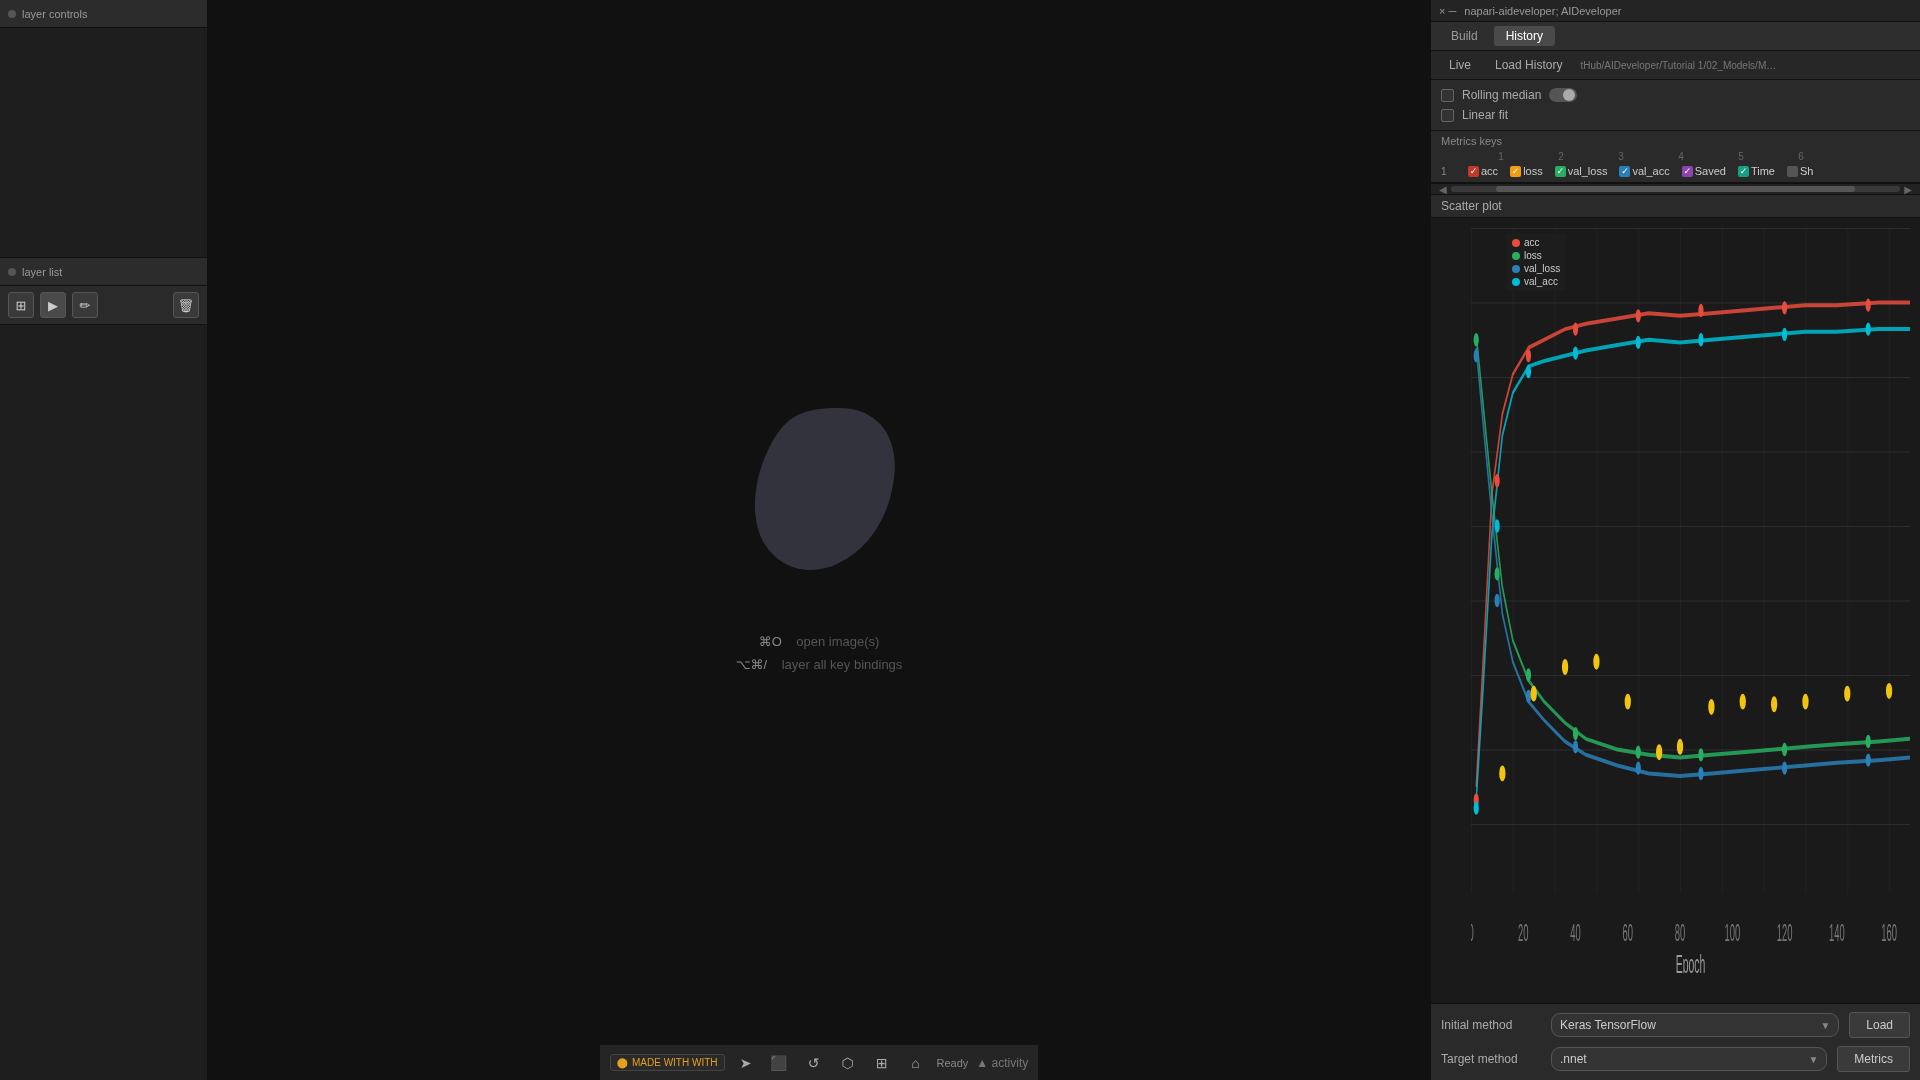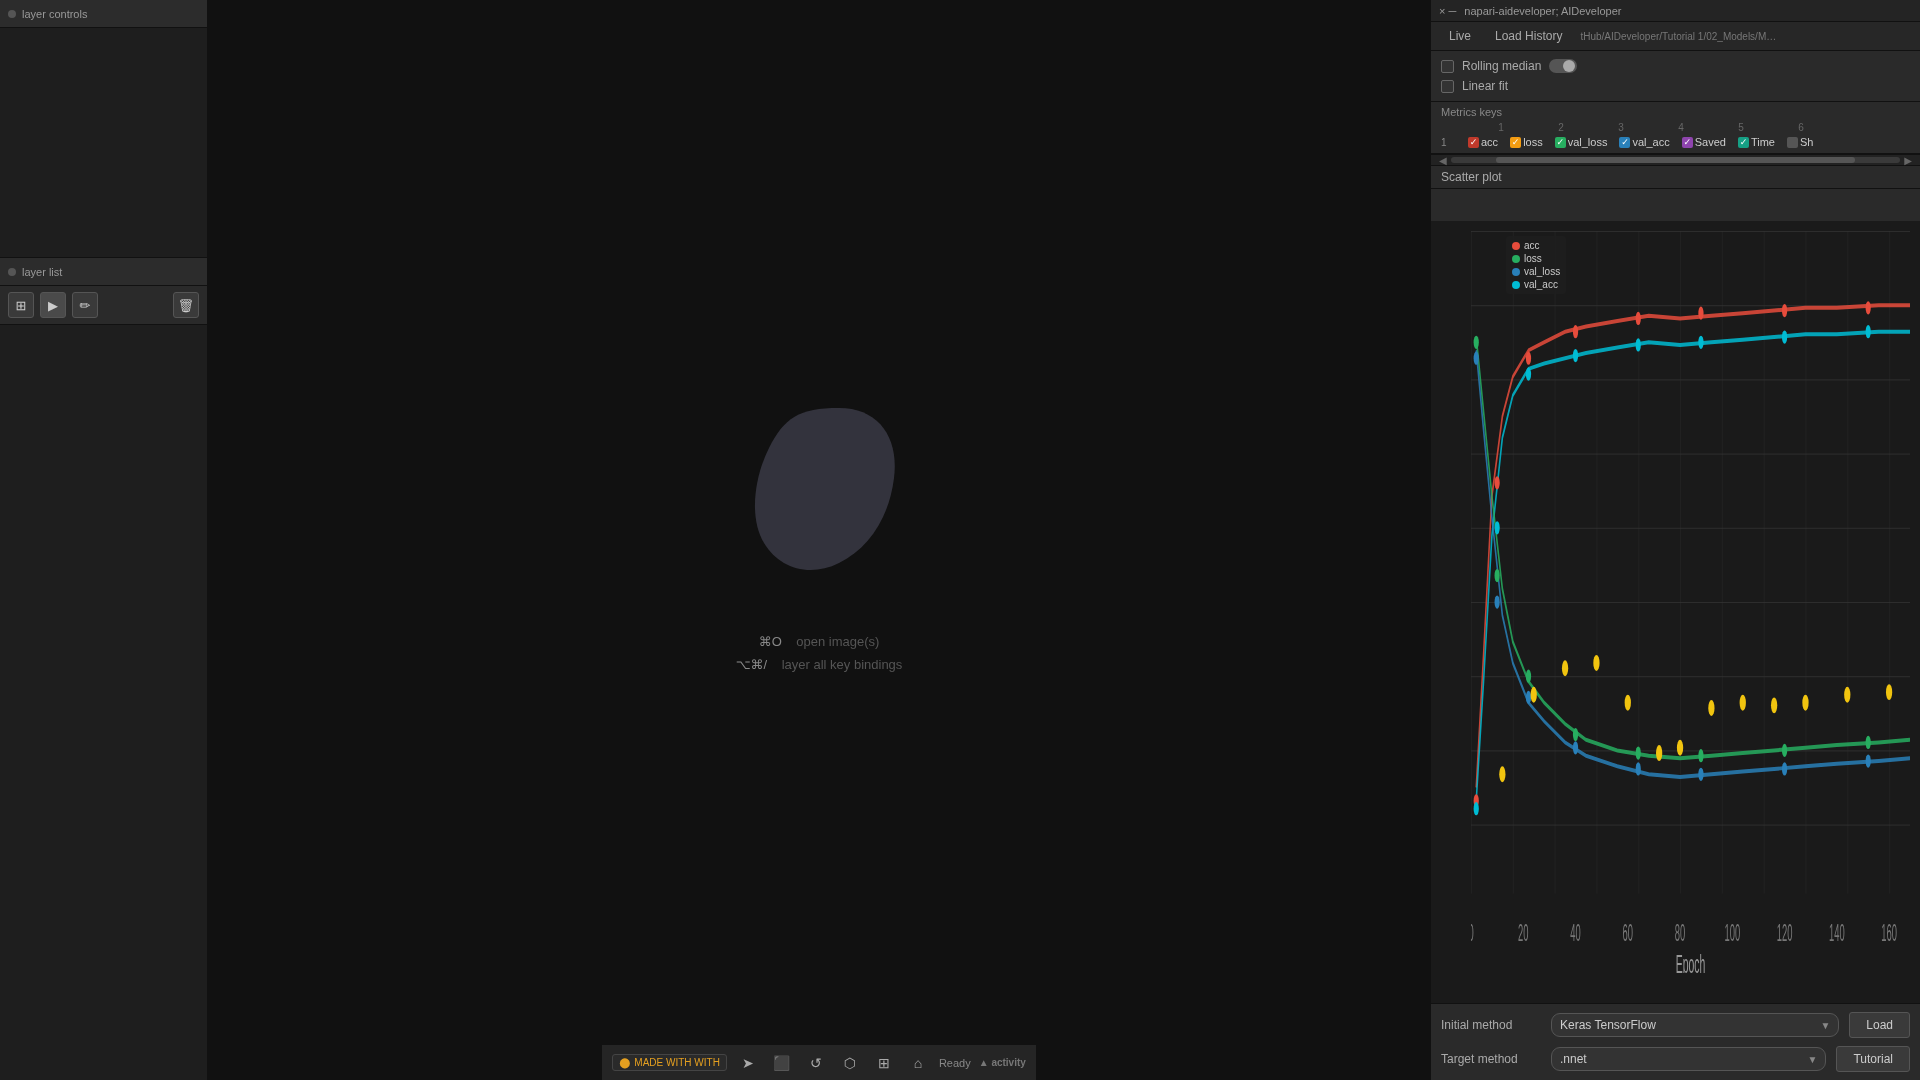--- a/index.html
+++ b/index.html
@@ -334,21 +334,20 @@
       left: 10%;
     }
     .scroll-arrow { color: #666; cursor: pointer; font-size: 10px; padding: 0 4px; }
 
     
     .scatter-section {
       flex: 1;
       display: flex;
       flex-direction: column;
       min-height: 300px;
-      gap: 32px;
     }
     .scatter-title {
       padding: 4px 10px;
       font-size: 12px;
       color: #aaa;
       border-bottom: 1px solid #111;
     }
     .scatter-plot-area {
       flex: 1;
       background: #1a1a1a;
@@ -481,32 +480,36 @@
         <span>MADE WITH WITH</span>
       </div>
       <div class="bottom-icon">➤</div>
       <div class="bottom-icon">⬛</div>
       <div class="bottom-icon">↺</div>
       <div class="bottom-icon">⬡</div>
       <div class="bottom-icon">⊞</div>
       <div class="bottom-icon">⌂</div>
       <span class="status-text">Ready</span>
       <div style="margin-left:auto;display:flex;align-items:center;gap:4px;">
-        <span style="font-size:10px;color:#777;font-weight:bold;">▲ activity</span>
+        <span style="font-size:12px;color:#777;">▲ activity</span>
       </div>
     </div>
   </div>
 
   <div class="right-panel">
 
     <div class="right-top-bar">
       <span style="margin-right:8px;">× ─</span>
       <span>napari-aideveloper; AIDeveloper</span>
     </div>
 
+    <div class="right-tab-bar">
+      <button class="tab-btn">Build</button>
+      <button class="tab-btn active">History</button>
+    </div>
 
     <div style="display:flex;align-items:center;padding:4px 8px;background:#272727;border-bottom:1px solid #111;gap:4px;">
       <button class="live-btn">Live</button>
       <button class="load-history-btn">Load History</button>
       <span class="file-path">tHub/AIDeveloper/Tutorial 1/02_Models/M01_AutoCat_meta.xlsx</span>
     </div>
 
     <div class="controls-section">
       <div class="control-row">
         <div class="checkbox"></div>
@@ -714,17 +717,17 @@
           <span class="method-select-arrow">▼</span>
         </div>
         <button class="action-btn">Load</button>
       </div>
       <div class="method-row">
         <span class="method-label">Target method</span>
         <div class="method-select">
           <span>.nnet</span>
           <span class="method-select-arrow">▼</span>
         </div>
-        <button class="action-btn">Tutorial</button>
+        <button class="action-btn">Metrics</button>
       </div>
     </div>
   </div>
 </div>
 
 </body></html>

